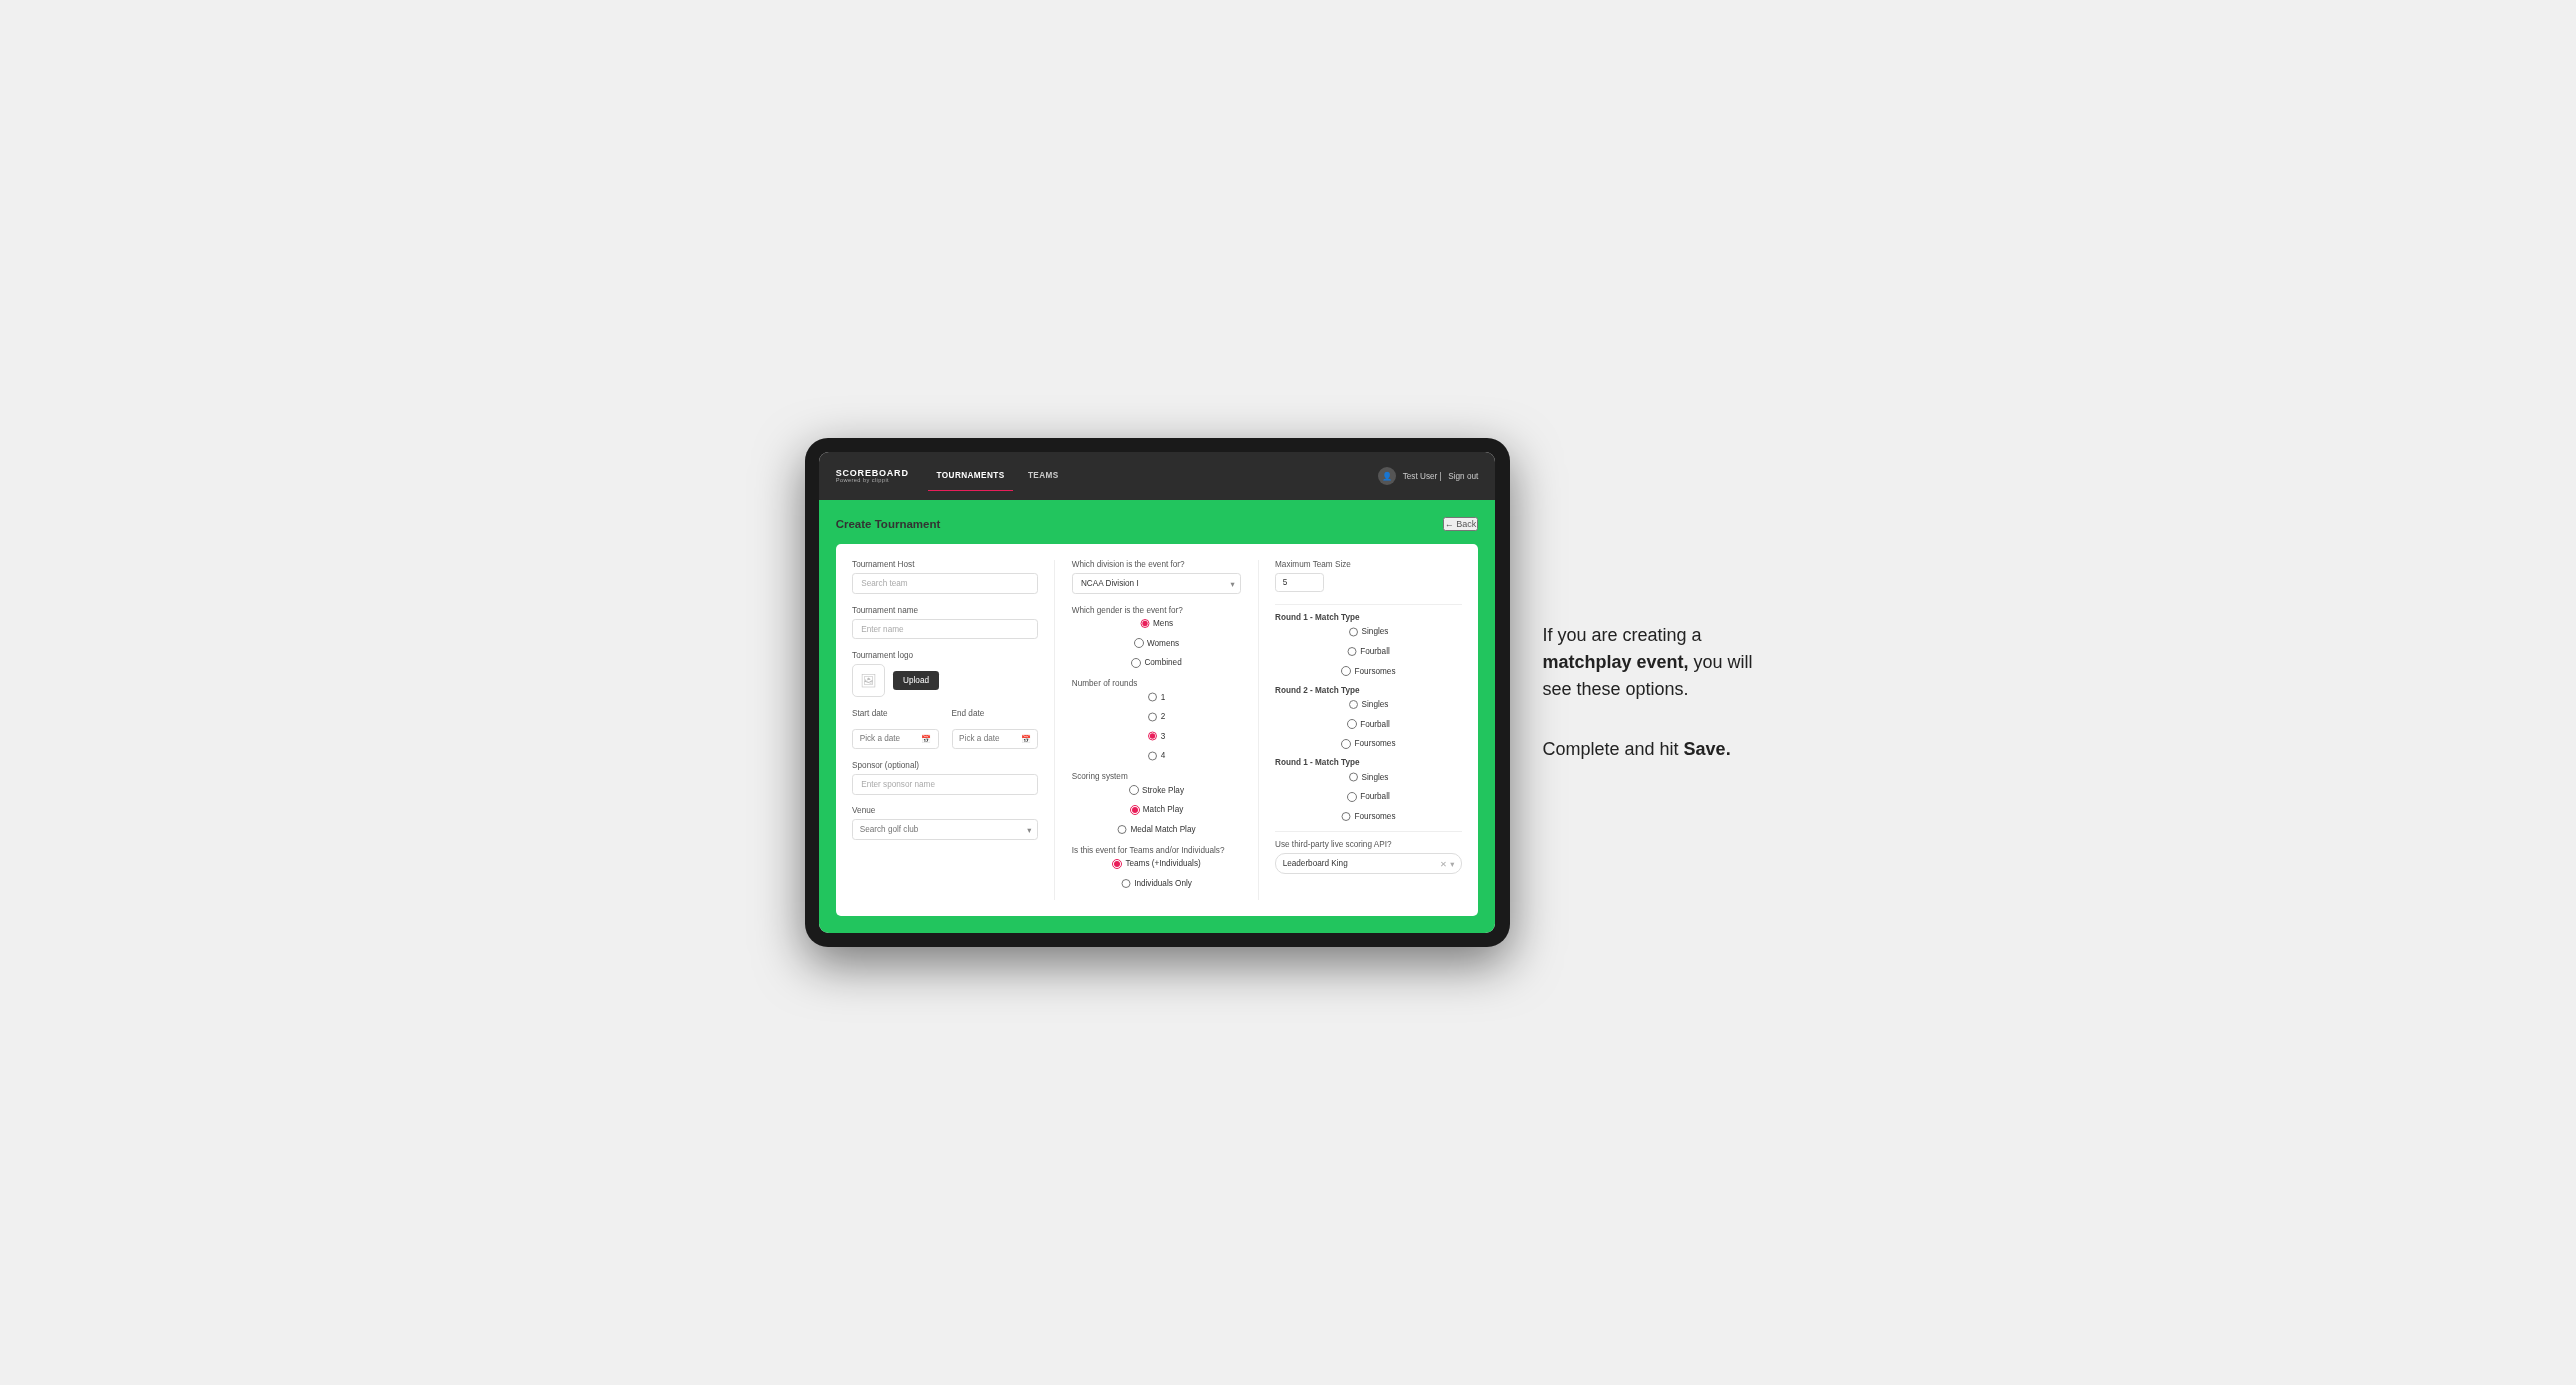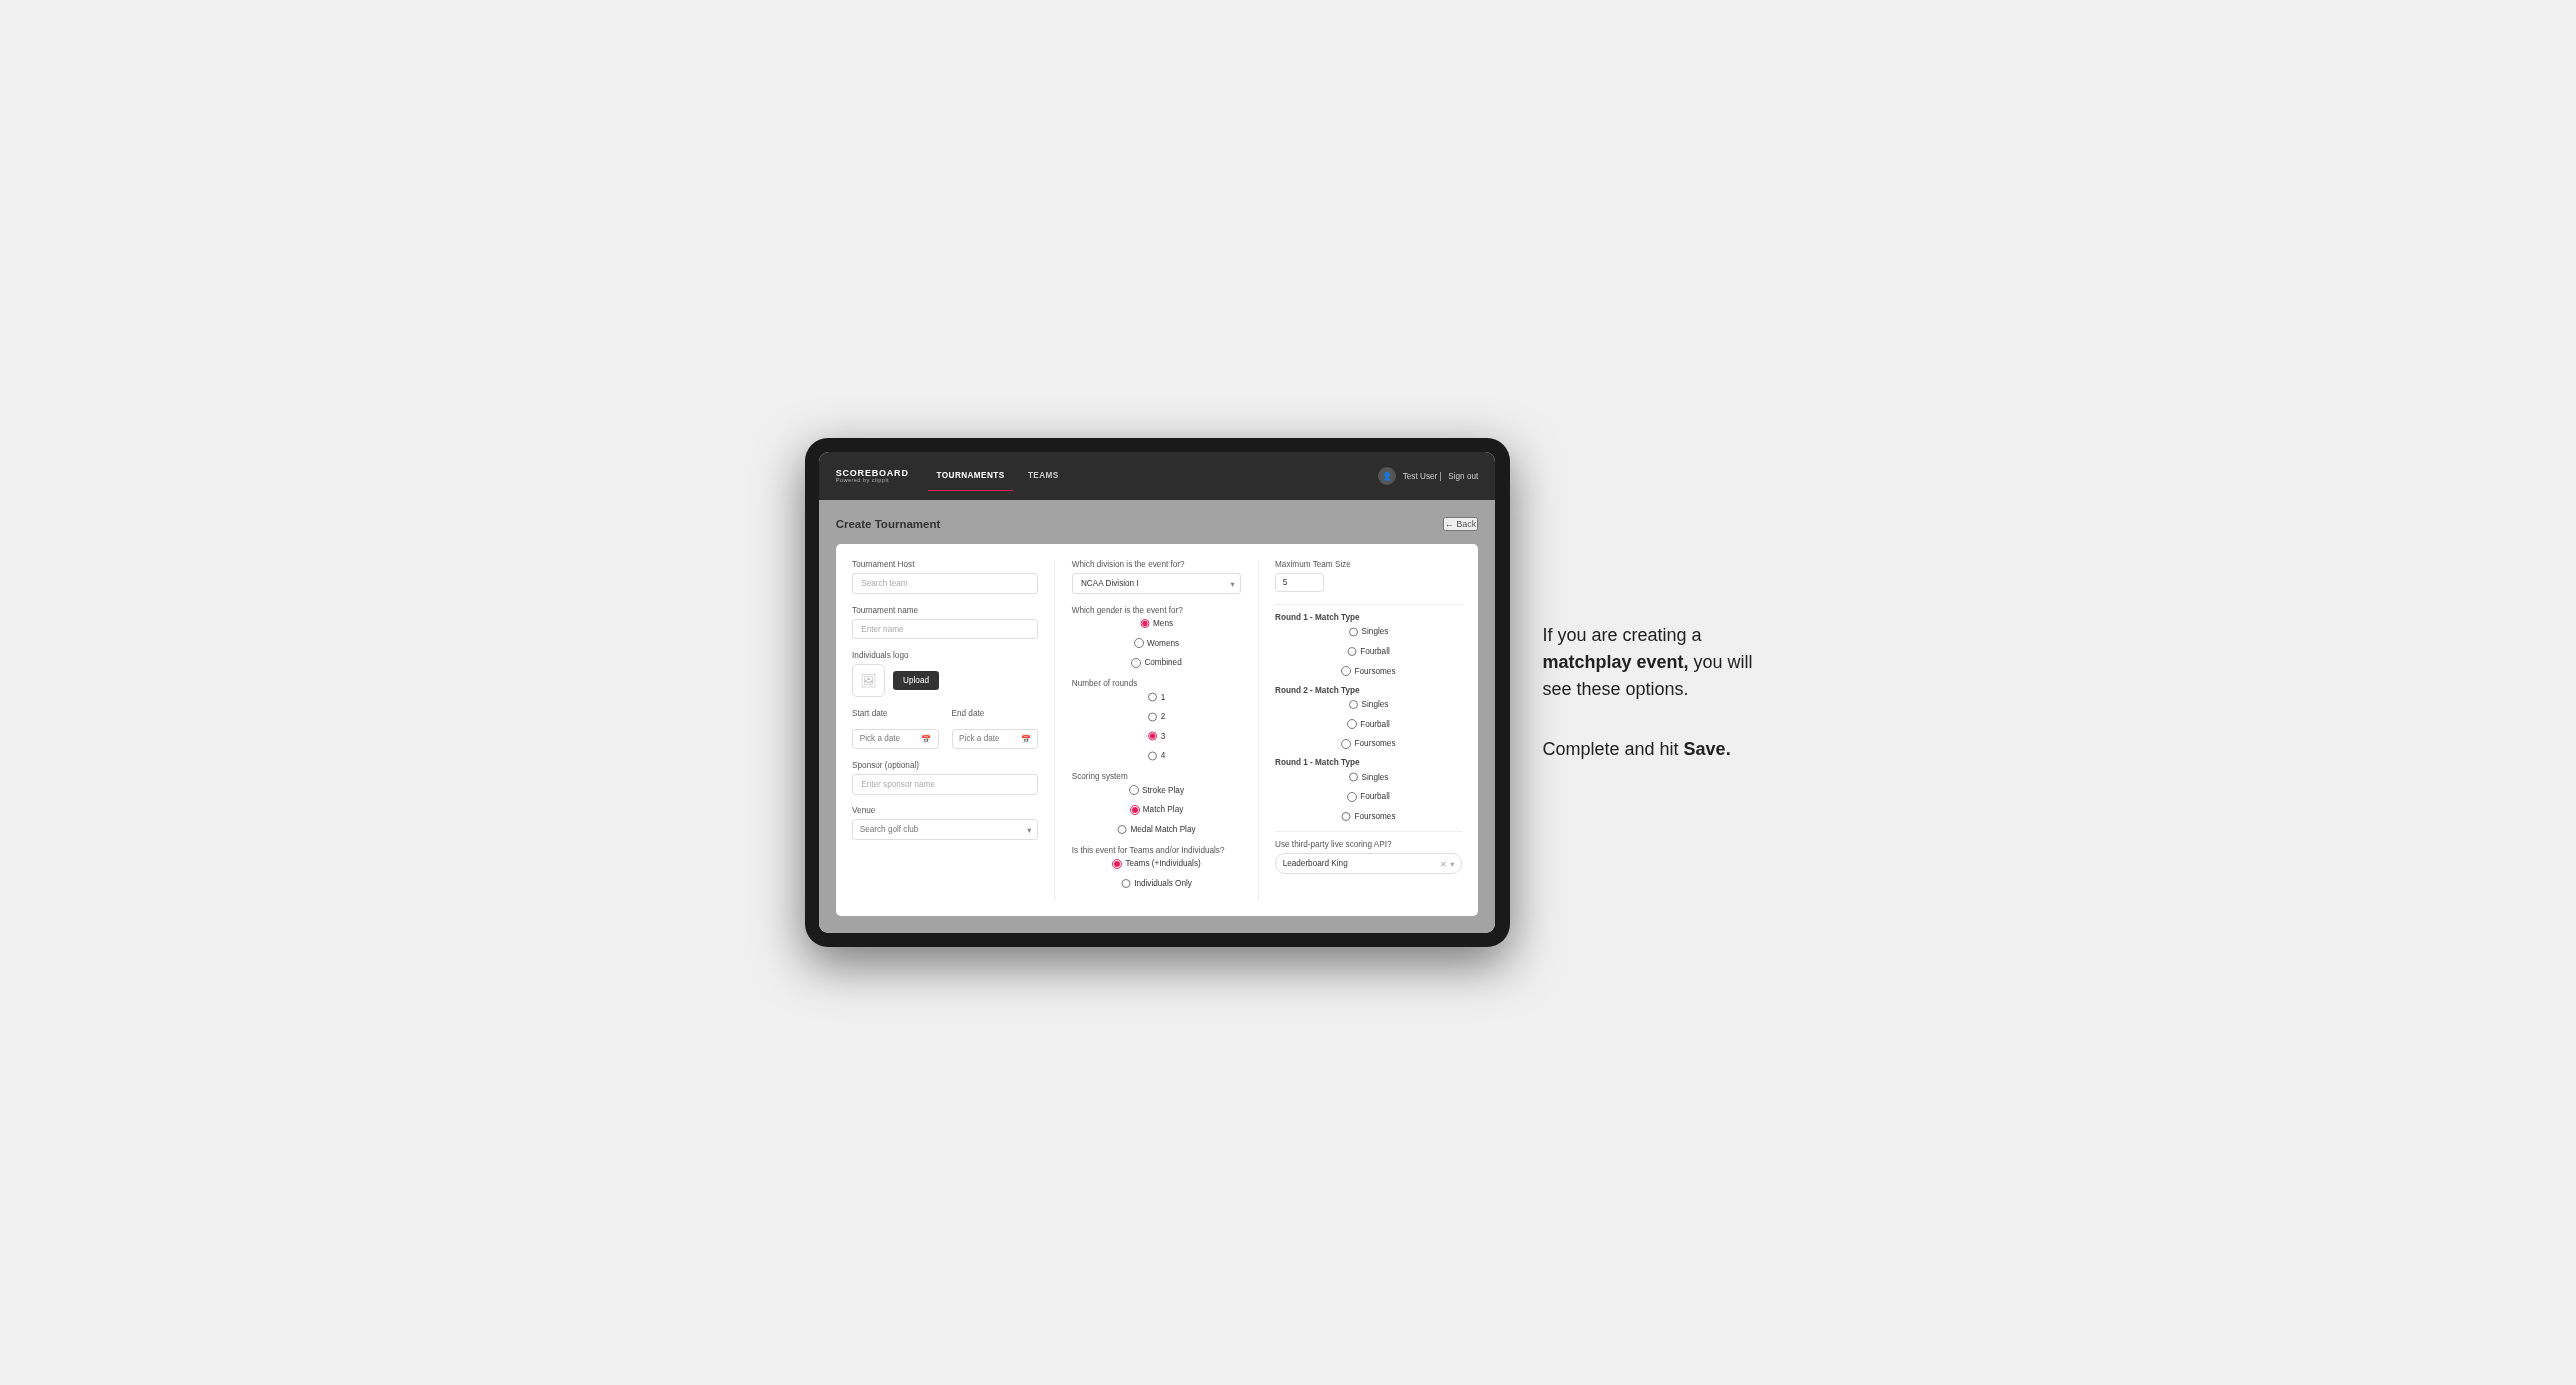--- a/index.html
+++ b/index.html
@@ -97,21 +97,21 @@
       color: #ccc;
       font-size: 8.2px;
     }
     .nav-signout {
       color: #ccc;
       font-size: 8.2px;
       cursor: pointer;
     }
     
     .main-content {
-      background: #a3a3a3;
+      background: #22c55e;
       flex: 1;
       padding: 16.4px;
       overflow-y: auto;
     }
     .page-header {
       display: flex;
       align-items: center;
       justify-content: space-between;
       margin-bottom: 13px;
     }
@@ -426,21 +426,21 @@
           <div class="form-col">
             <div class="form-group">
               <label class="form-label">Tournament Host</label>
               <input class="form-input" type="text" placeholder="Search team" style="">
             </div>
             <div class="form-group">
               <label class="form-label">Tournament name</label>
               <input class="form-input" type="text" placeholder="Enter name" style="">
             </div>
             <div class="form-group">
-              <label class="form-label">Individuals logo</label>
+              <label class="form-label">Tournament logo</label>
               <div class="logo-area">
                 <div class="logo-placeholder">🖼</div>
                 <button class="upload-btn">Upload</button>
               </div>
             </div>
             <div class="form-group">
               <div class="date-row">
                 <div>
                   <label class="form-label">Start date</label>
                   <div class="date-input-wrapper">

